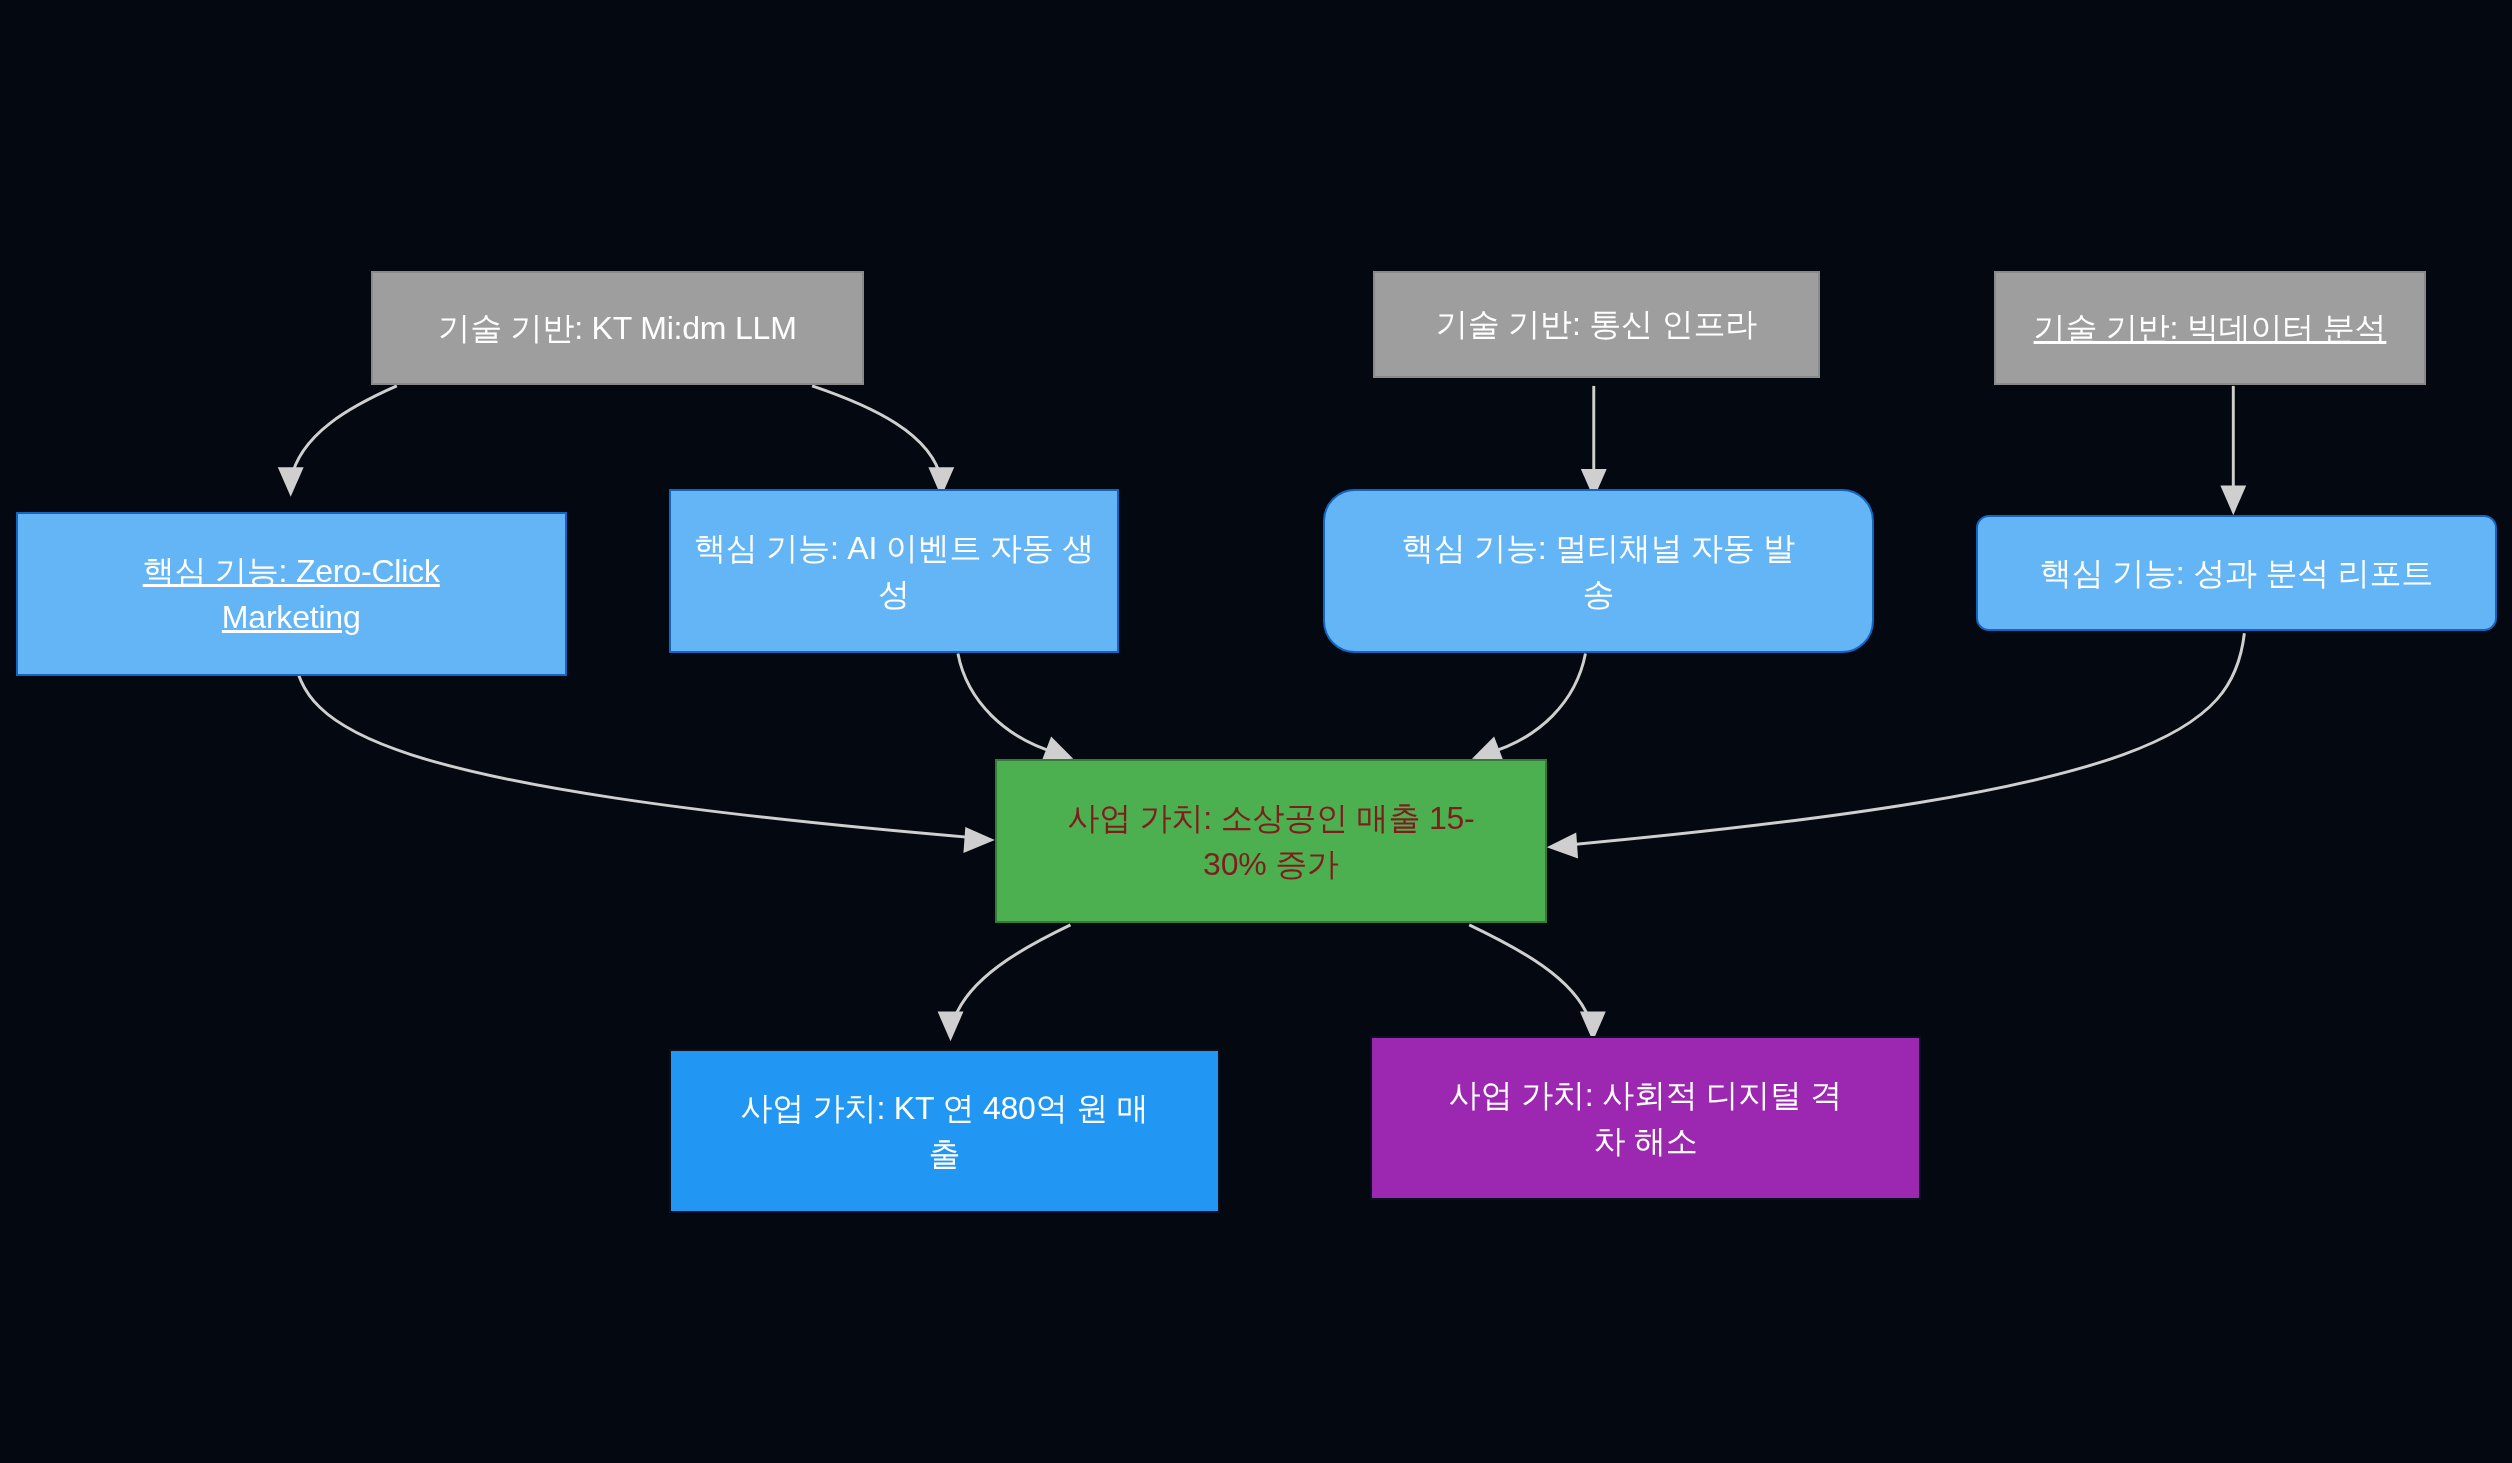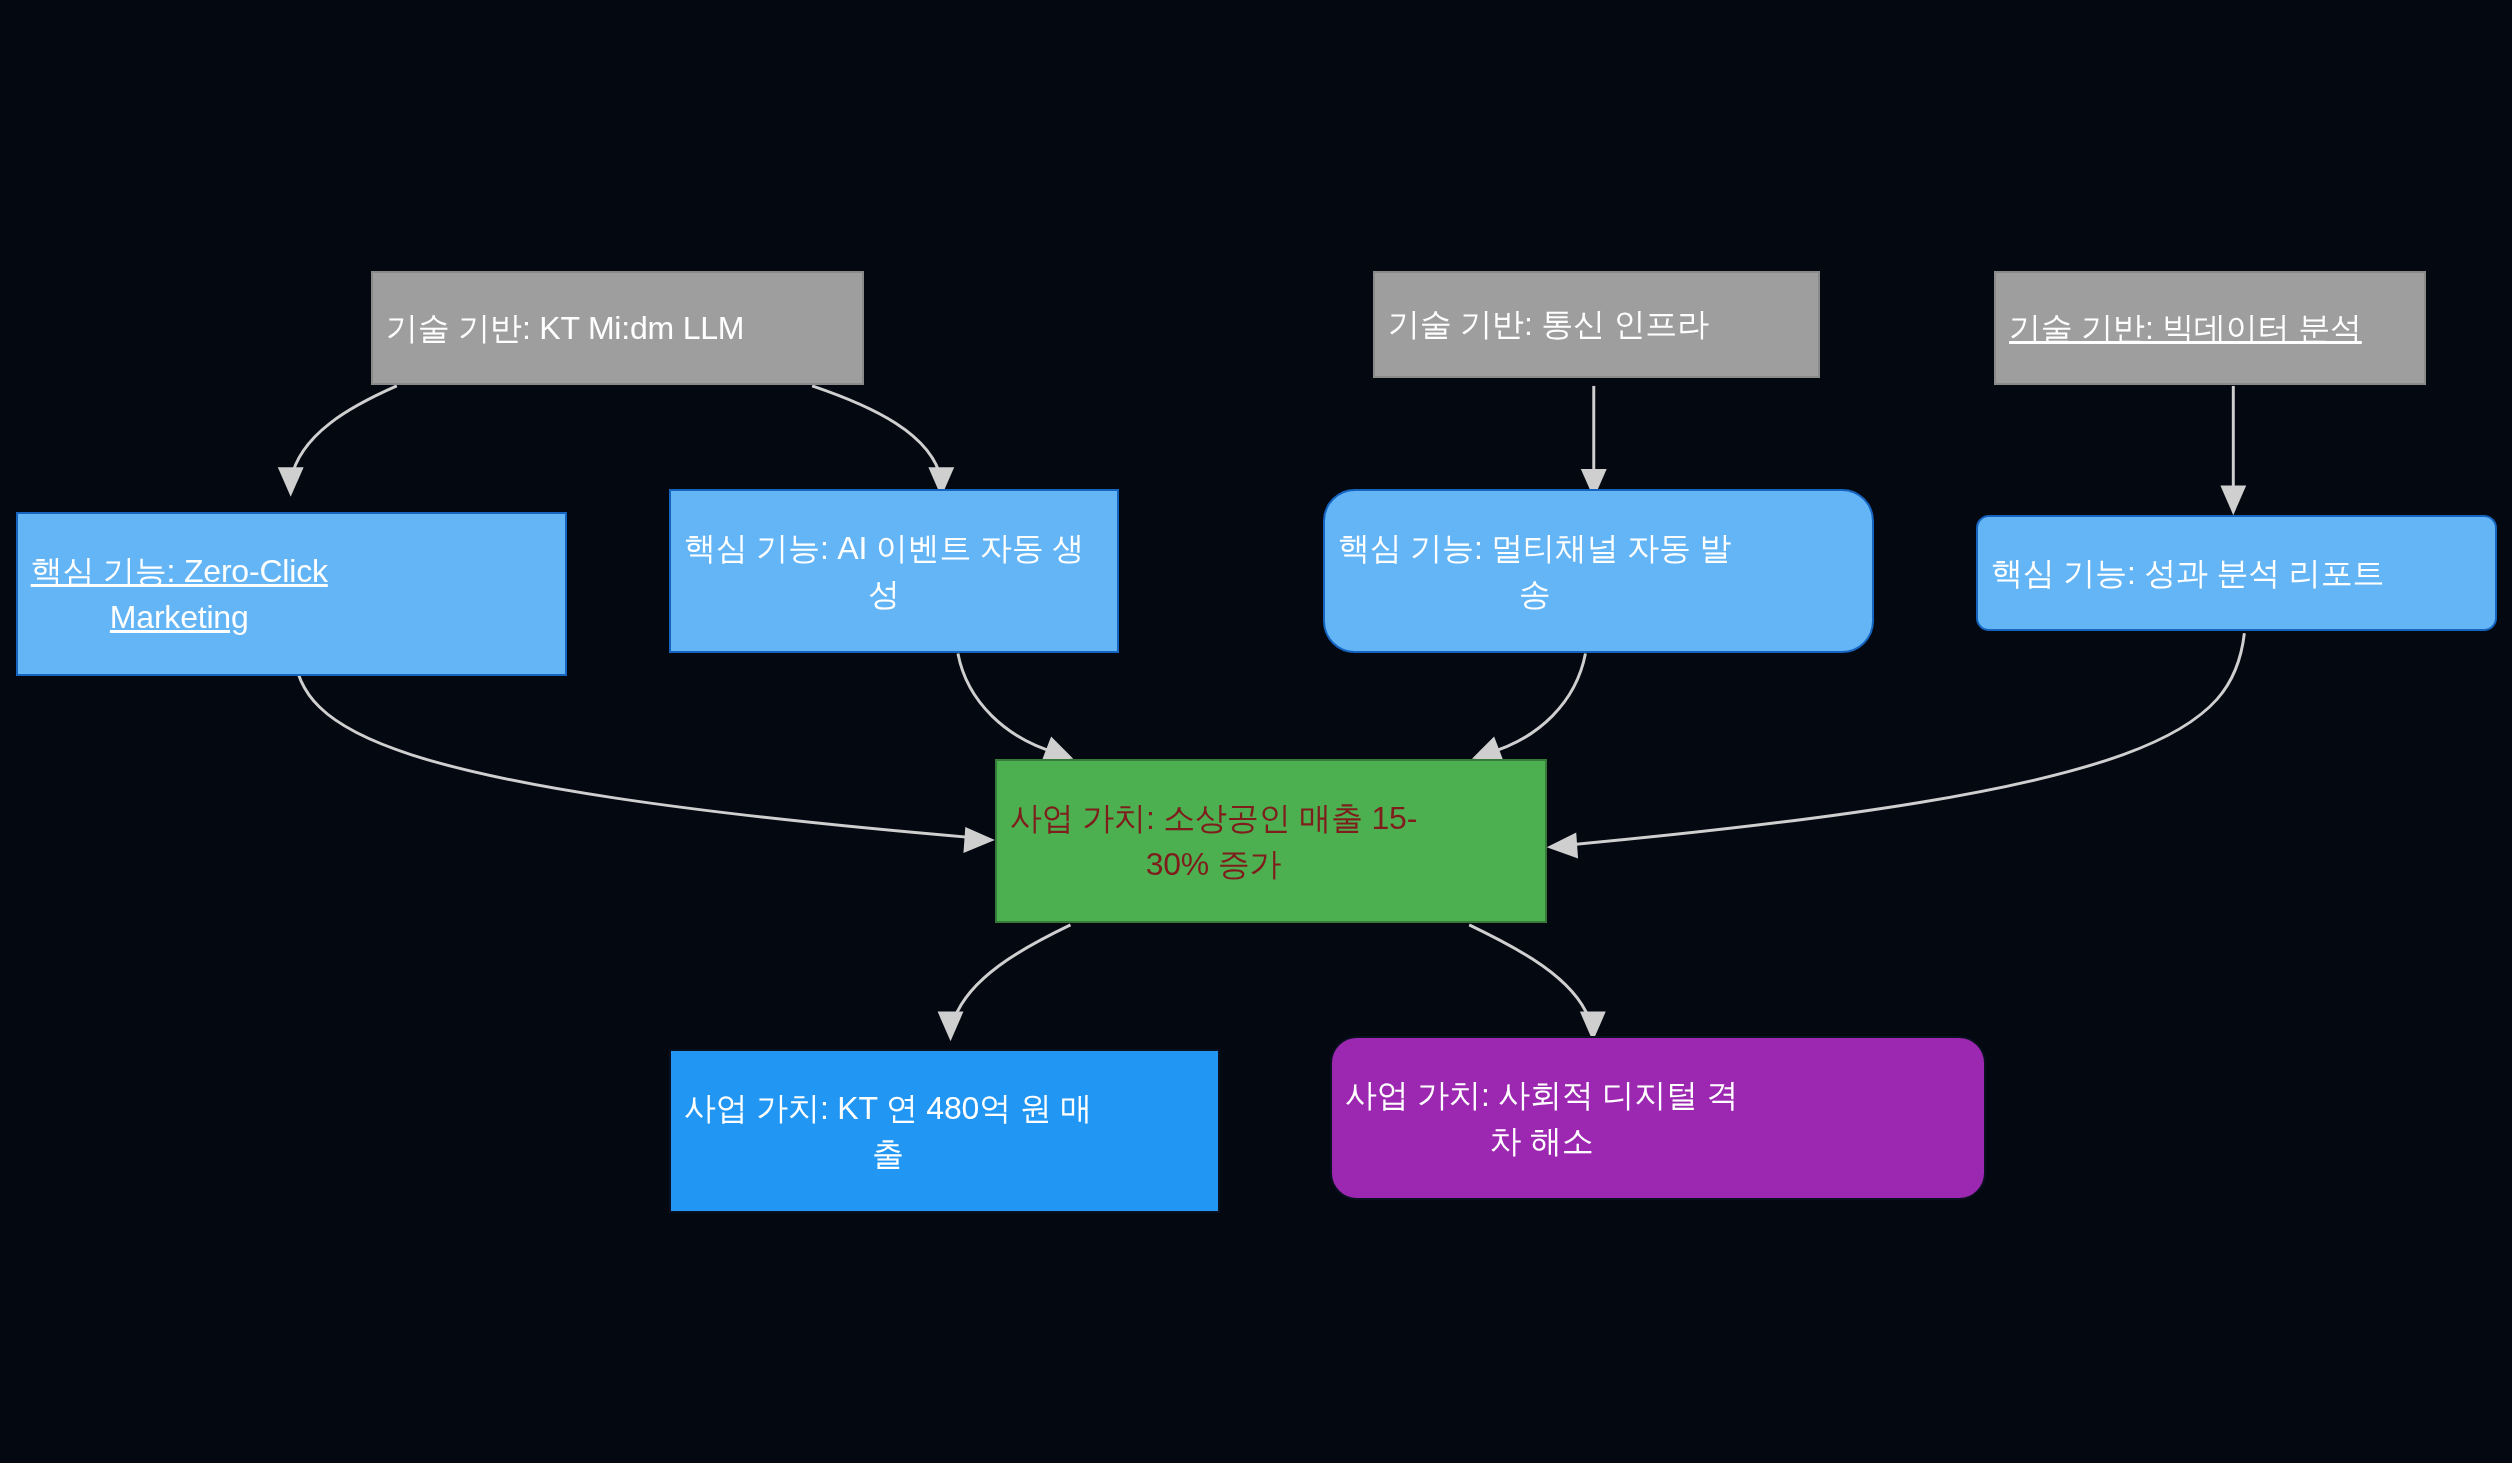--- a/index.html
+++ b/index.html
@@ -31,20 +31,21 @@
   }
   .arrow-head {
     fill: #cfcfcf;
     stroke: none;
   }
   .node {
     position: absolute;
     box-sizing: border-box;
     display: flex;
     align-items: center;
+    justify-content: center;
     text-align: center;
     color: #ffffff;
     font-size: 32px;
     line-height: 1.45;
     letter-spacing: -0.2px;
     padding: 5.5px 13px;
     border-style: solid;
     border-width: 2.8px;
   }
   .node .node-label {
@@ -170,19 +171,19 @@
   <div class="node node-value-core" style="left:995px; top:759px; width:552px; height:164px;">
     <span class="node-label">사업 가치: 소상공인 매출 15-
 30% 증가</span>
   </div>
 
   <div class="node node-value-rev" style="left:669px; top:1036px; width:551px; height:164px;">
     <span class="node-label">사업 가치: KT 연 480억 원 매
 출</span>
   </div>
 
-  <div class="node node-value-social" style="left:1330px; top:1036px; width:656px; height:164px;border-radius:27px;">
+  <div class="node node-value-social" style="left:1370px; top:1036px; width:551px; height:164px;">
     <span class="node-label">사업 가치: 사회적 디지털 격
 차 해소</span>
   </div>
 
 </div>
 
 
 </body></html>

